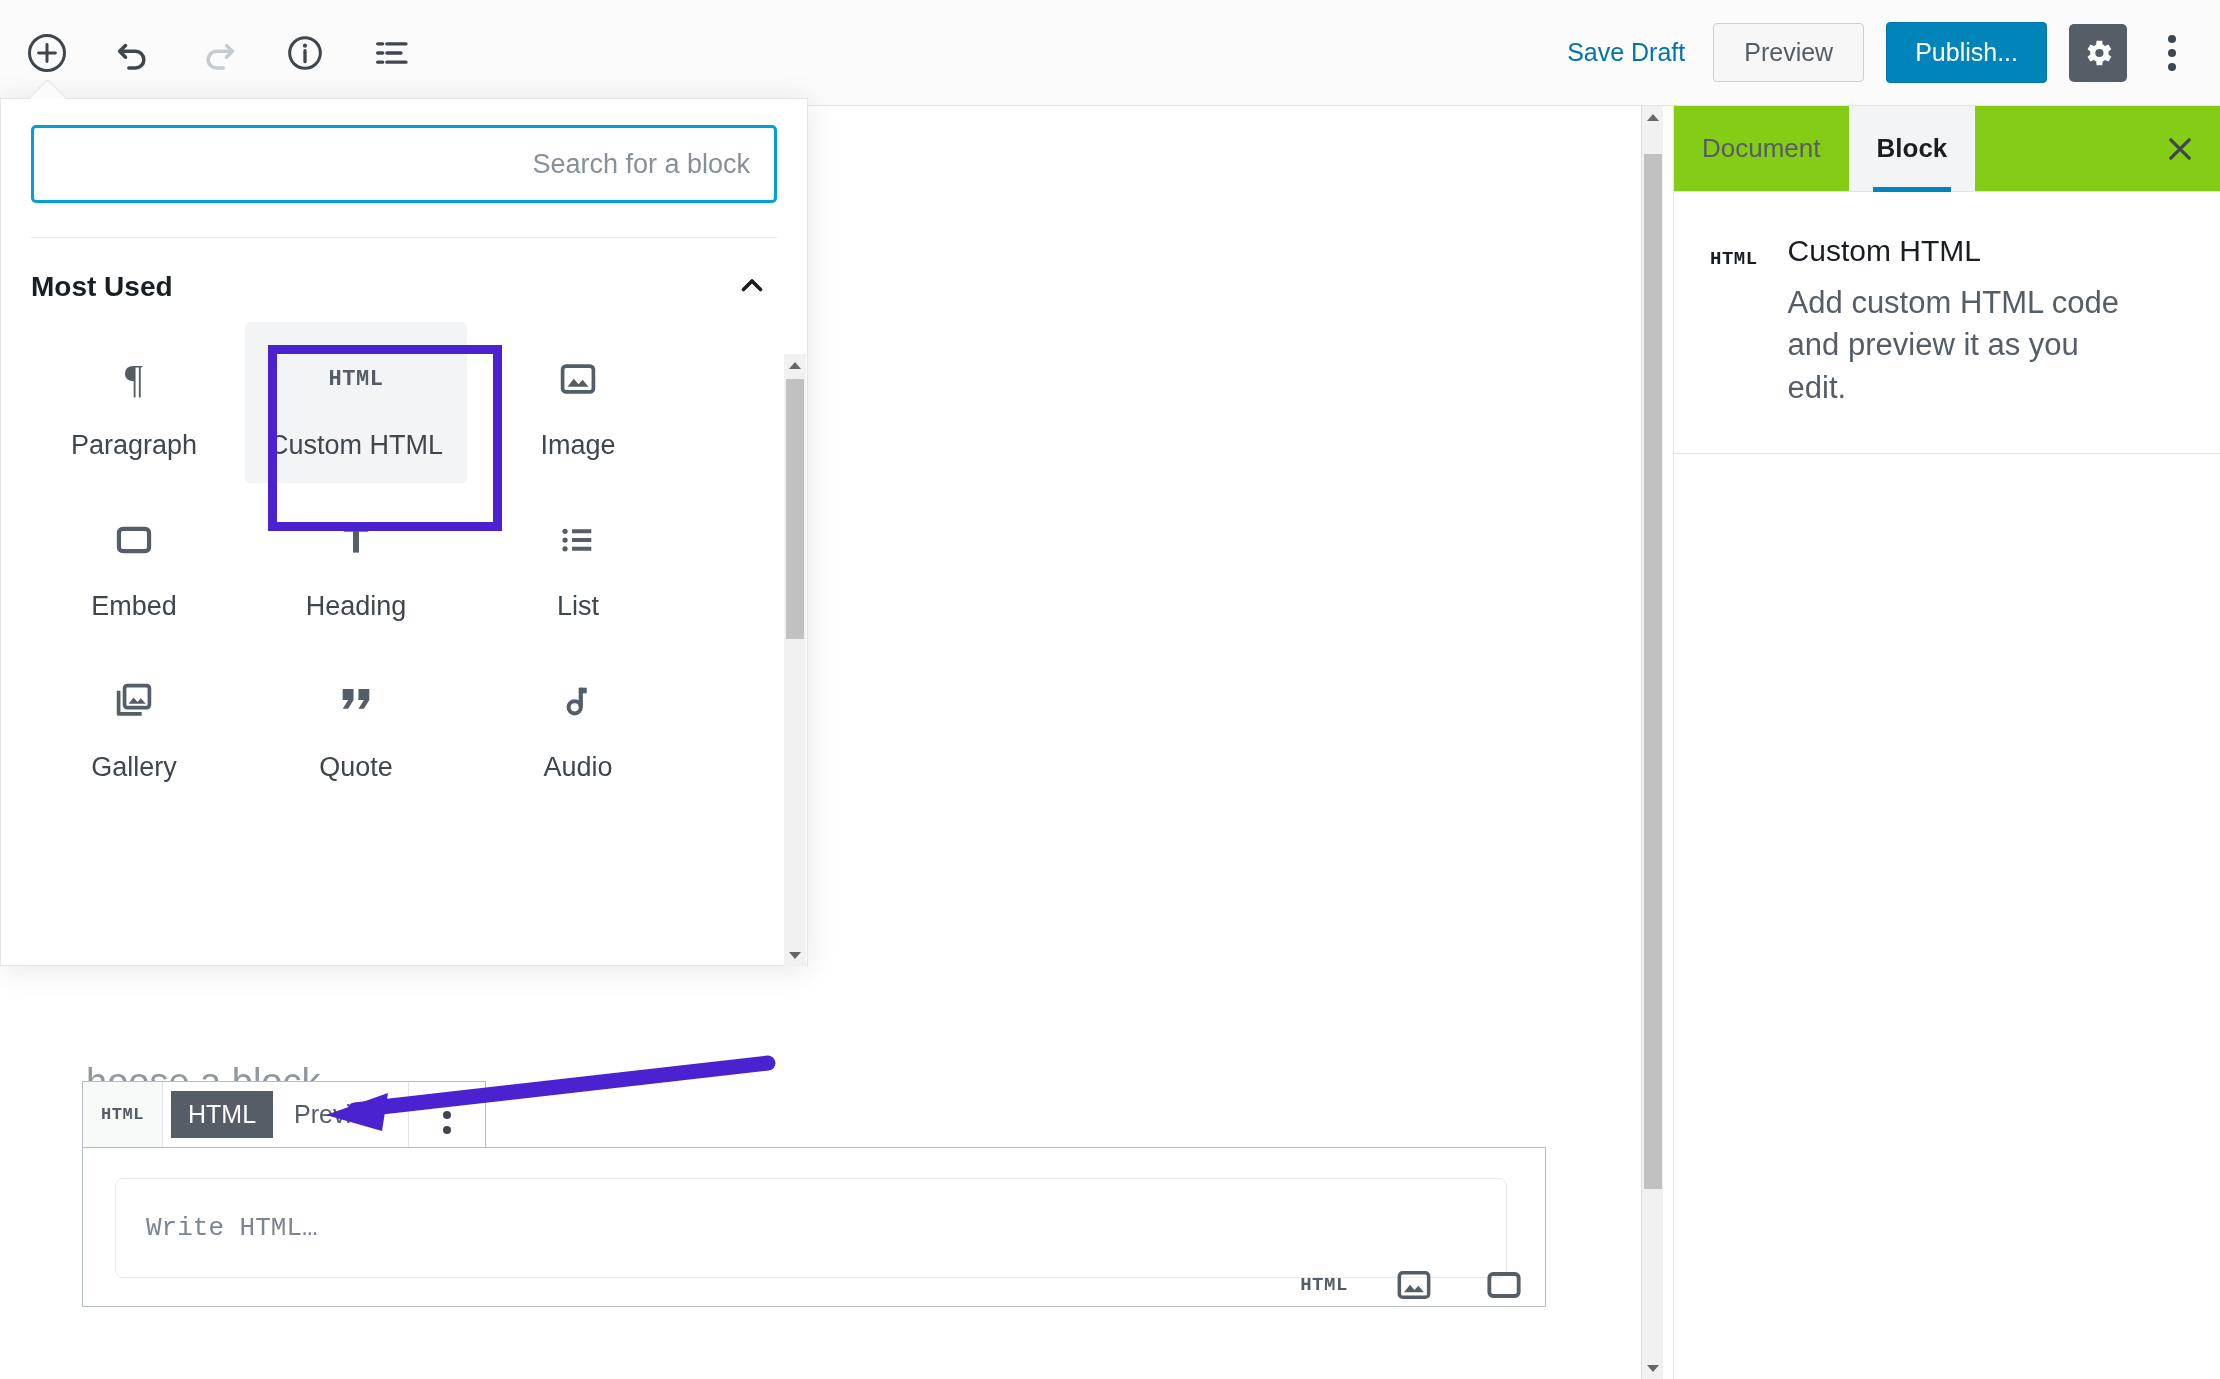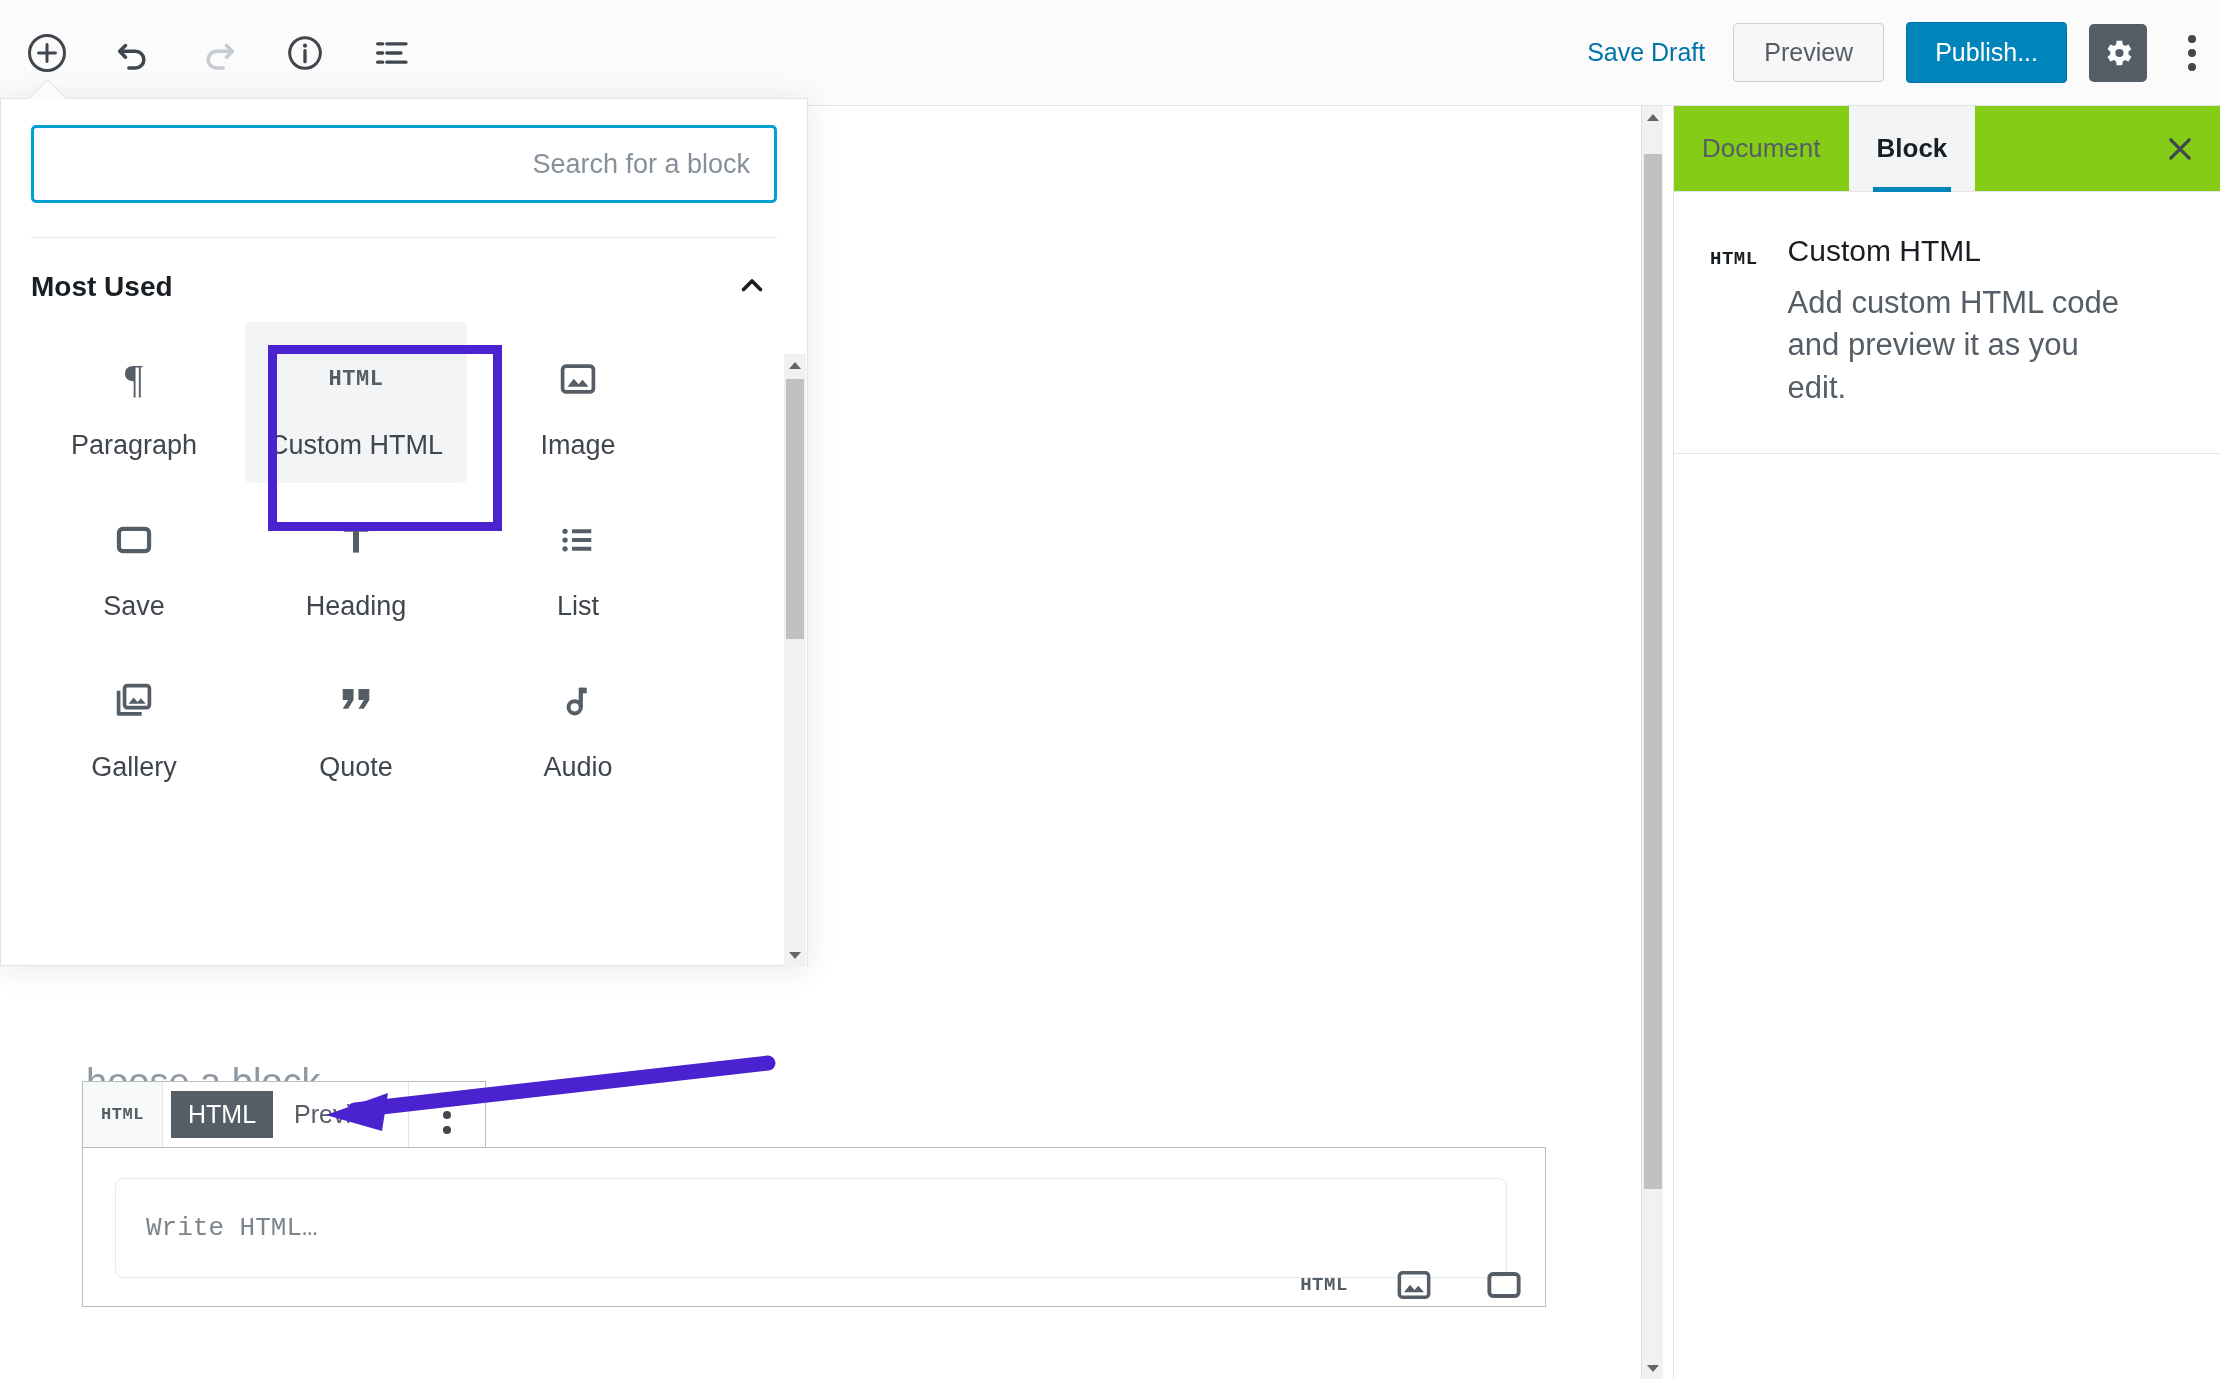--- a/index.html
+++ b/index.html
@@ -16,21 +16,21 @@
     position: absolute; left: 0; top: 0; width: 2220px; height: 106px;
     background: #fbfbfc; border-bottom: 1px solid #e2e4e7;
     display: flex; align-items: center;
   }
   .tb-left { display: flex; align-items: center; padding-left: 18px; gap: 20px; }
   .tb-btn {
     width: 66px; height: 66px; display: flex; align-items: center; justify-content: center;
     background: transparent; border: none; cursor: pointer; color: #40464d;
   }
   .tb-right {
-    margin-left: auto; display: flex; align-items: center; gap: 22px; padding-right: 5px;
+    margin-left: auto; display: flex; align-items: center; gap: 22px; padding-right: 25px;
   }
   .save-draft {
     color: #0073aa; font-size: 25px; background: none; border: none; cursor: pointer;
     font-family: "Liberation Sans", sans-serif; padding: 8px 6px;
   }
   .preview-btn {
     font-size: 25px; color: #555d66; background: #f7f7f7;
     border: 1px solid #ccd0d4; border-radius: 4px; padding: 14px 30px; cursor: pointer;
     font-family: "Liberation Sans", sans-serif;
   }
@@ -397,21 +397,21 @@
         </span>
         <span class="bi-label">Image</span>
       </button>
 
       <button class="block-item">
         <span class="bi-icon">
           <svg width="42" height="42" viewBox="0 0 24 24">
             <rect x="3.4" y="5.6" width="17.2" height="12.8" rx="2.2" fill="none" stroke="#555d66" stroke-width="2.4"></rect>
           </svg>
         </span>
-        <span class="bi-label">Save</span>
+        <span class="bi-label">Embed</span>
       </button>
 
       <button class="block-item">
         <span class="bi-icon">
           <svg width="42" height="42" viewBox="0 0 24 24">
             <path d="M5 5.6h14" stroke="#555d66" stroke-width="3.4" stroke-linecap="butt"></path>
             <path d="M12 5.6v13.6" stroke="#555d66" stroke-width="3.4" stroke-linecap="butt"></path>
           </svg>
         </span>
         <span class="bi-label">Heading</span>

